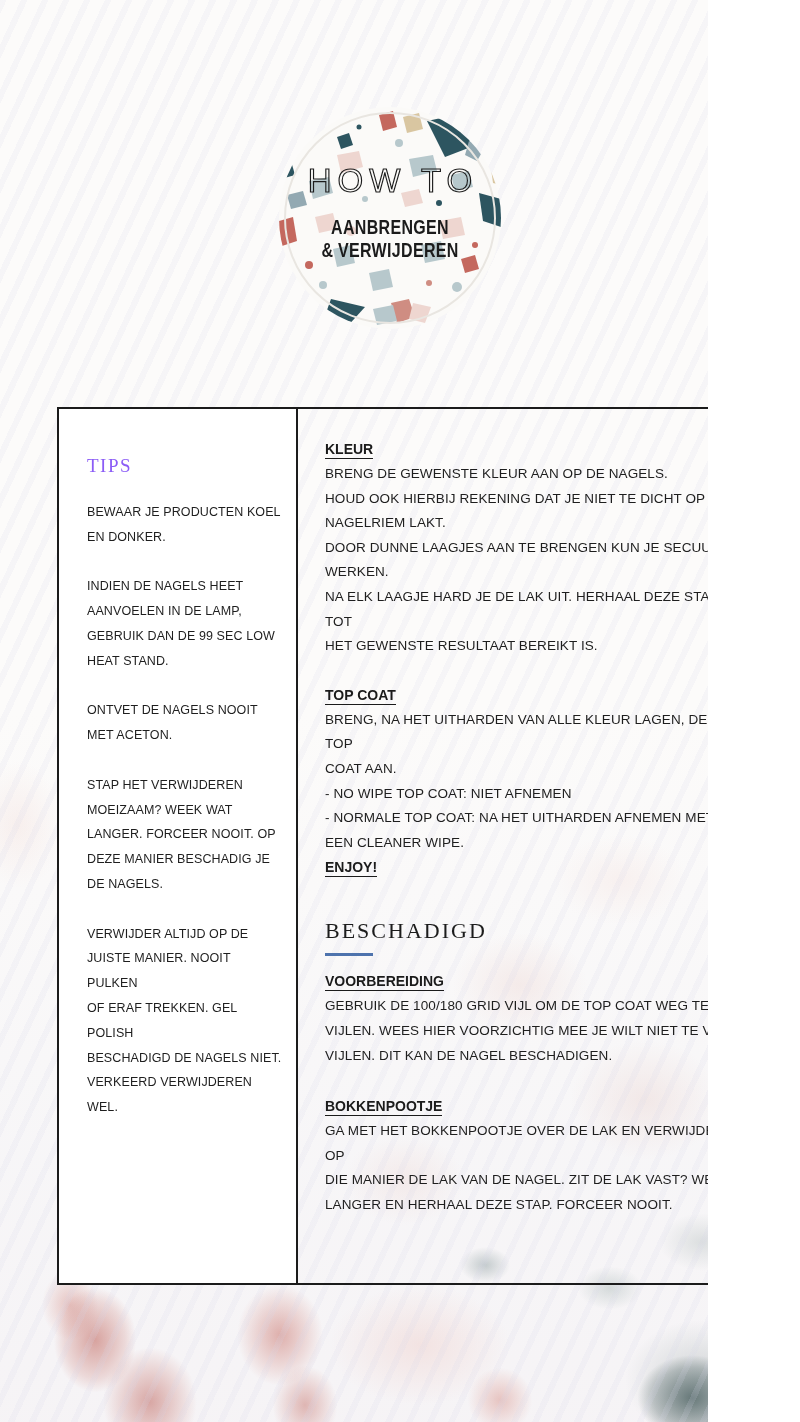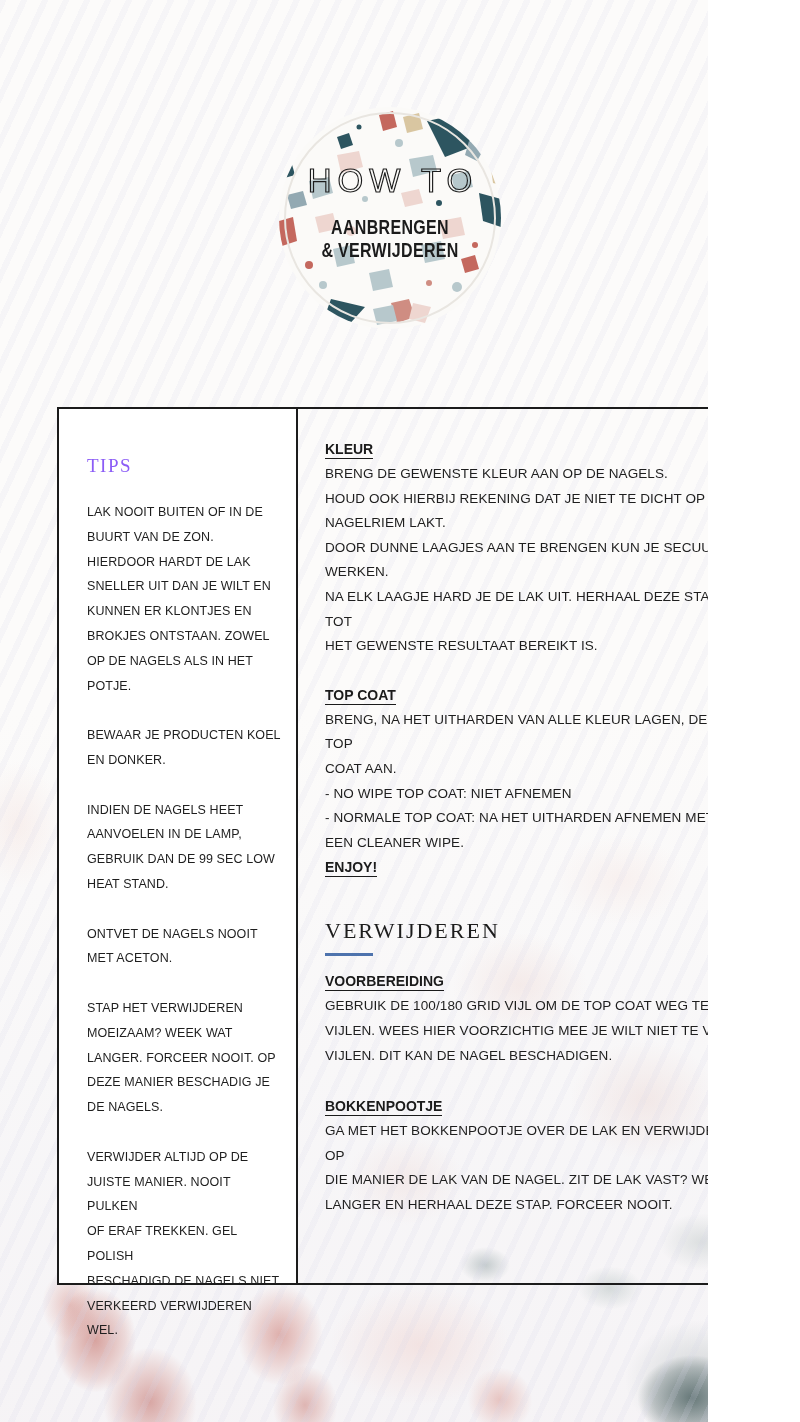--- a/index.html
+++ b/index.html
@@ -129,28 +129,20 @@
     <div class="logo-sub">
       <span>AANBRENGEN</span>
       <span>&amp; VERWIJDEREN</span>
     </div>
   </div>
 
   <div class="sheet">
 
     <div class="col-left">
       <h2 class="tips-heading">TIPS</h2>
-      <p class="para">LAK NOOIT BUITEN OF IN DE
-BUURT VAN DE ZON.
-HIERDOOR HARDT DE LAK
-SNELLER UIT DAN JE WILT EN
-KUNNEN ER KLONTJES EN
-BROKJES ONTSTAAN. ZOWEL
-OP DE NAGELS ALS IN HET
-POTJE.</p>
       <p class="para">BEWAAR JE PRODUCTEN KOEL
 EN DONKER.</p>
       <p class="para">INDIEN DE NAGELS HEET
 AANVOELEN IN DE LAMP,
 GEBRUIK DAN DE 99 SEC LOW
 HEAT STAND.</p>
       <p class="para">ONTVET DE NAGELS NOOIT
 MET ACETON.</p>
       <p class="para">STAP HET VERWIJDEREN
 MOEIZAAM? WEEK WAT
@@ -180,21 +172,21 @@
       <div class="sec sec-topcoat">
         <h3 class="sec-heading">TOP COAT</h3>
         <p class="sec-body">BRENG, NA HET UITHARDEN VAN ALLE KLEUR LAGEN, DE TOP
 COAT AAN.
 - NO WIPE TOP COAT: NIET AFNEMEN
 - NORMALE TOP COAT: NA HET UITHARDEN AFNEMEN MET
 EEN CLEANER WIPE.</p>
         <div class="sec-footer">ENJOY!</div>
       </div>
 
-      <h2 class="removal-heading">VERWIJDEREN</h2>
+      <h2 class="removal-heading">BESCHADIGD</h2>
       <div class="removal-divider" style="background: rgb(78, 115, 173);"></div>
 
       <div class="sec sec-voorbereiding">
         <h3 class="sec-heading">VOORBEREIDING</h3>
         <p class="sec-body">GEBRUIK DE 100/180 GRID VIJL OM DE TOP COAT WEG TE
 VIJLEN. WEES HIER VOORZICHTIG MEE JE WILT NIET TE VER
 VIJLEN. DIT KAN DE NAGEL BESCHADIGEN.</p>
       </div>
 
 

